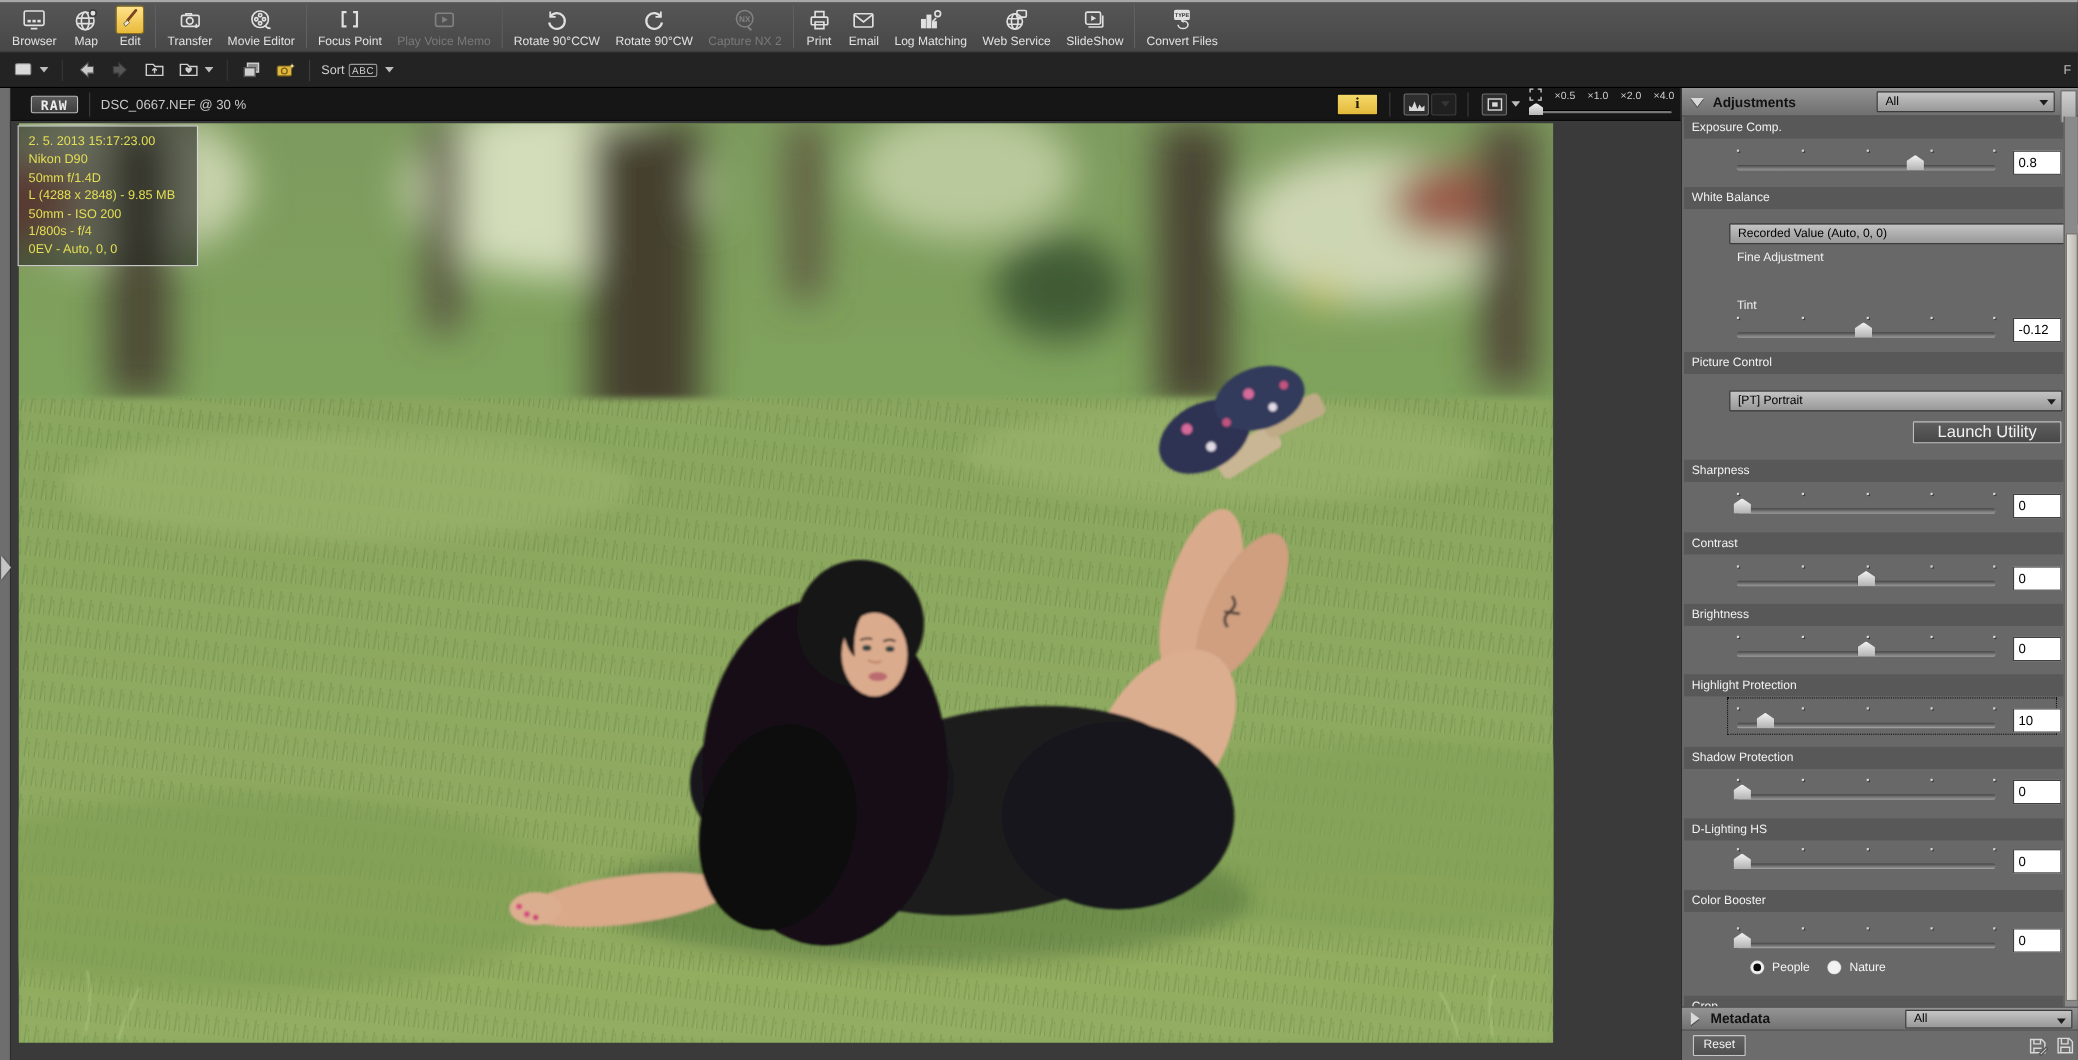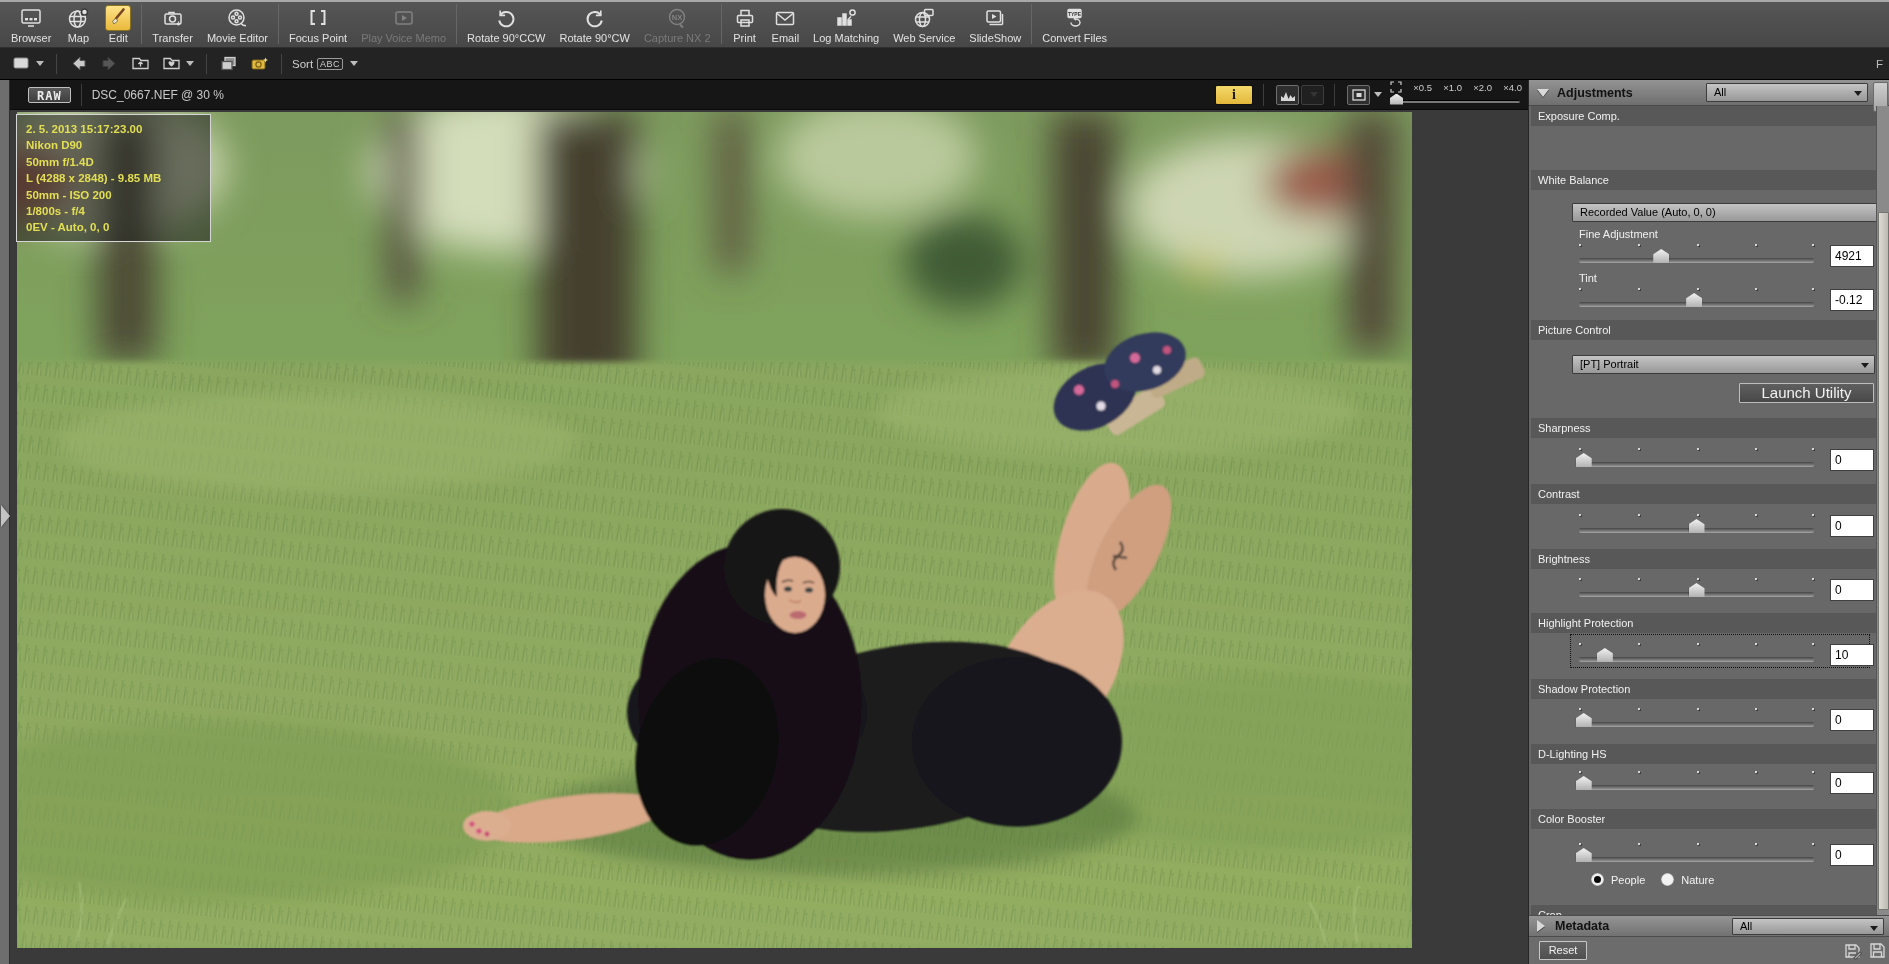--- a/index.html
+++ b/index.html
@@ -64,22 +64,22 @@
   .zl-row .zfit svg{width:12px;height:12px;}
   .ztrack{position:absolute;left:2px;right:2px;top:18px;height:3px;background:#777;border-radius:2px;
     box-shadow:0 1px 0 #000 inset;}
   .zthumb{position:absolute;left:0px;top:12px;width:13px;height:11px;
     clip-path:polygon(50% 0,100% 40%,100% 100%,0 100%,0 40%);
     background:linear-gradient(#f0f0f0,#b5b5b5);filter:drop-shadow(0 0 1px #000);}
 
   .photo{position:absolute;left:7px;top:32px;width:1395px;height:836px;overflow:hidden;background:#5c7a45;}
   .photo svg{display:block;}
 
-  .info-overlay{position:absolute;left:6px;top:34px;width:195px;height:128px;
-    background:rgba(28,28,28,.55);border:1px solid #d6d6d6;padding:6px 0 0 9px;font-weight:bold;}
+  .info-overlay{position:absolute;left:6px;top:34px;width:164px;height:128px;
+    background:rgba(28,28,28,.55);border:1px solid #d6d6d6;padding:6px 0 0 9px;}
   .info-overlay div{color:#e3df54;font-size:11.5px;line-height:16.4px;white-space:nowrap;}
 
   
   .panel{position:absolute;left:1528px;top:80px;width:361px;height:884px;background:#686868;border-left:1px solid #262626;}
   .p-header{position:absolute;left:0;top:0;width:100%;height:26px;
     background:linear-gradient(#939393,#6f6f6f);border-bottom:1px solid #4a4a4a;
     display:flex;align-items:center;}
   .tri-down{width:0;height:0;border-left:6px solid transparent;border-right:6px solid transparent;
     border-top:8px solid #d9d9d9;margin:0 8px 0 8px;filter:drop-shadow(0 1px 0 #3a3a3a);}
   .tri-right{width:0;height:0;border-top:6px solid transparent;border-bottom:6px solid transparent;
@@ -544,36 +544,36 @@
   </div>
 
   <div class="panel">
     <div class="p-header">
       <span class="tri-down"></span>
       <span class="p-title">Adjustments</span>
       <div class="dropdown hdr-dd">All</div>
     </div>
 
     <div class="strip" style="top:26px">Exposure Comp.</div>
+    <div class="srow" style="top:54px">
+      <div class="slider">
+        <i class="tick tk0"></i>
+          <i class="tick tk1"></i>
+          <i class="tick tk2"></i>
+          <i class="tick tk3"></i>
+          <i class="tick tk4"></i>
+        <div class="s-track"></div>
+        <div class="thumb" style="left: calc(69% - 8px);"></div>
+      </div>
+      <div class="vbox">0.8</div>
+    </div>
 
     <div class="strip" style="top:90px">White Balance</div>
     <div class="dropdown" style="left:43px;top:123px;width:358px">Recorded Value (Auto, 0, 0)</div>
     <div class="sub-label" style="top:148px">Fine Adjustment</div>
-    <div class="srow" style="top:162px">
-      <div class="slider">
-        <i class="tick tk0"></i>
-          <i class="tick tk1"></i>
-          <i class="tick tk2"></i>
-          <i class="tick tk3"></i>
-          <i class="tick tk4"></i>
-        <div class="s-track"></div>
-        <div class="thumb" style="left: calc(35% - 8px);"></div>
-      </div>
-      <div class="vbox">4921</div>
-    </div>
     <div class="sub-label" style="top:192px">Tint</div>
     <div class="srow" style="top:206px">
       <div class="slider">
         <i class="tick tk0"></i>
           <i class="tick tk1"></i>
           <i class="tick tk2"></i>
           <i class="tick tk3"></i>
           <i class="tick tk4"></i>
         <div class="s-track"></div>
         <div class="thumb" style="left: calc(49% - 8px);"></div>

